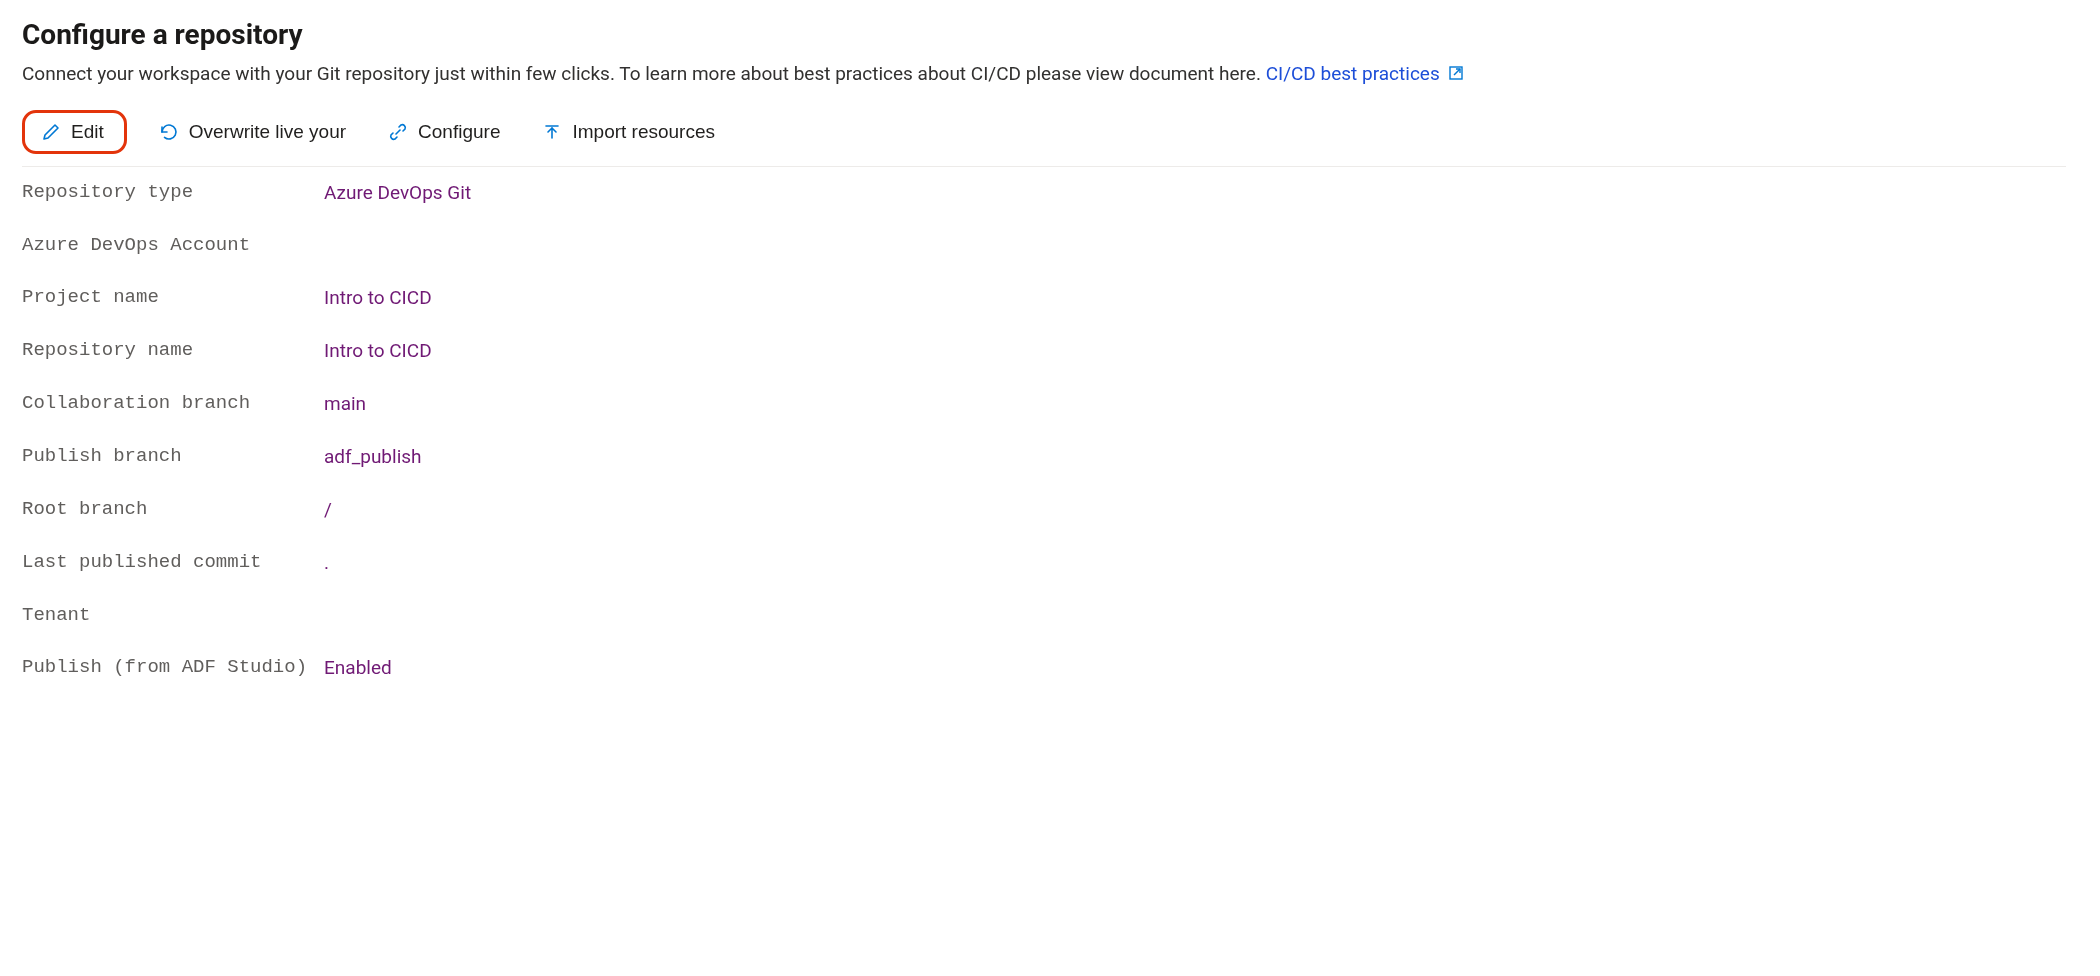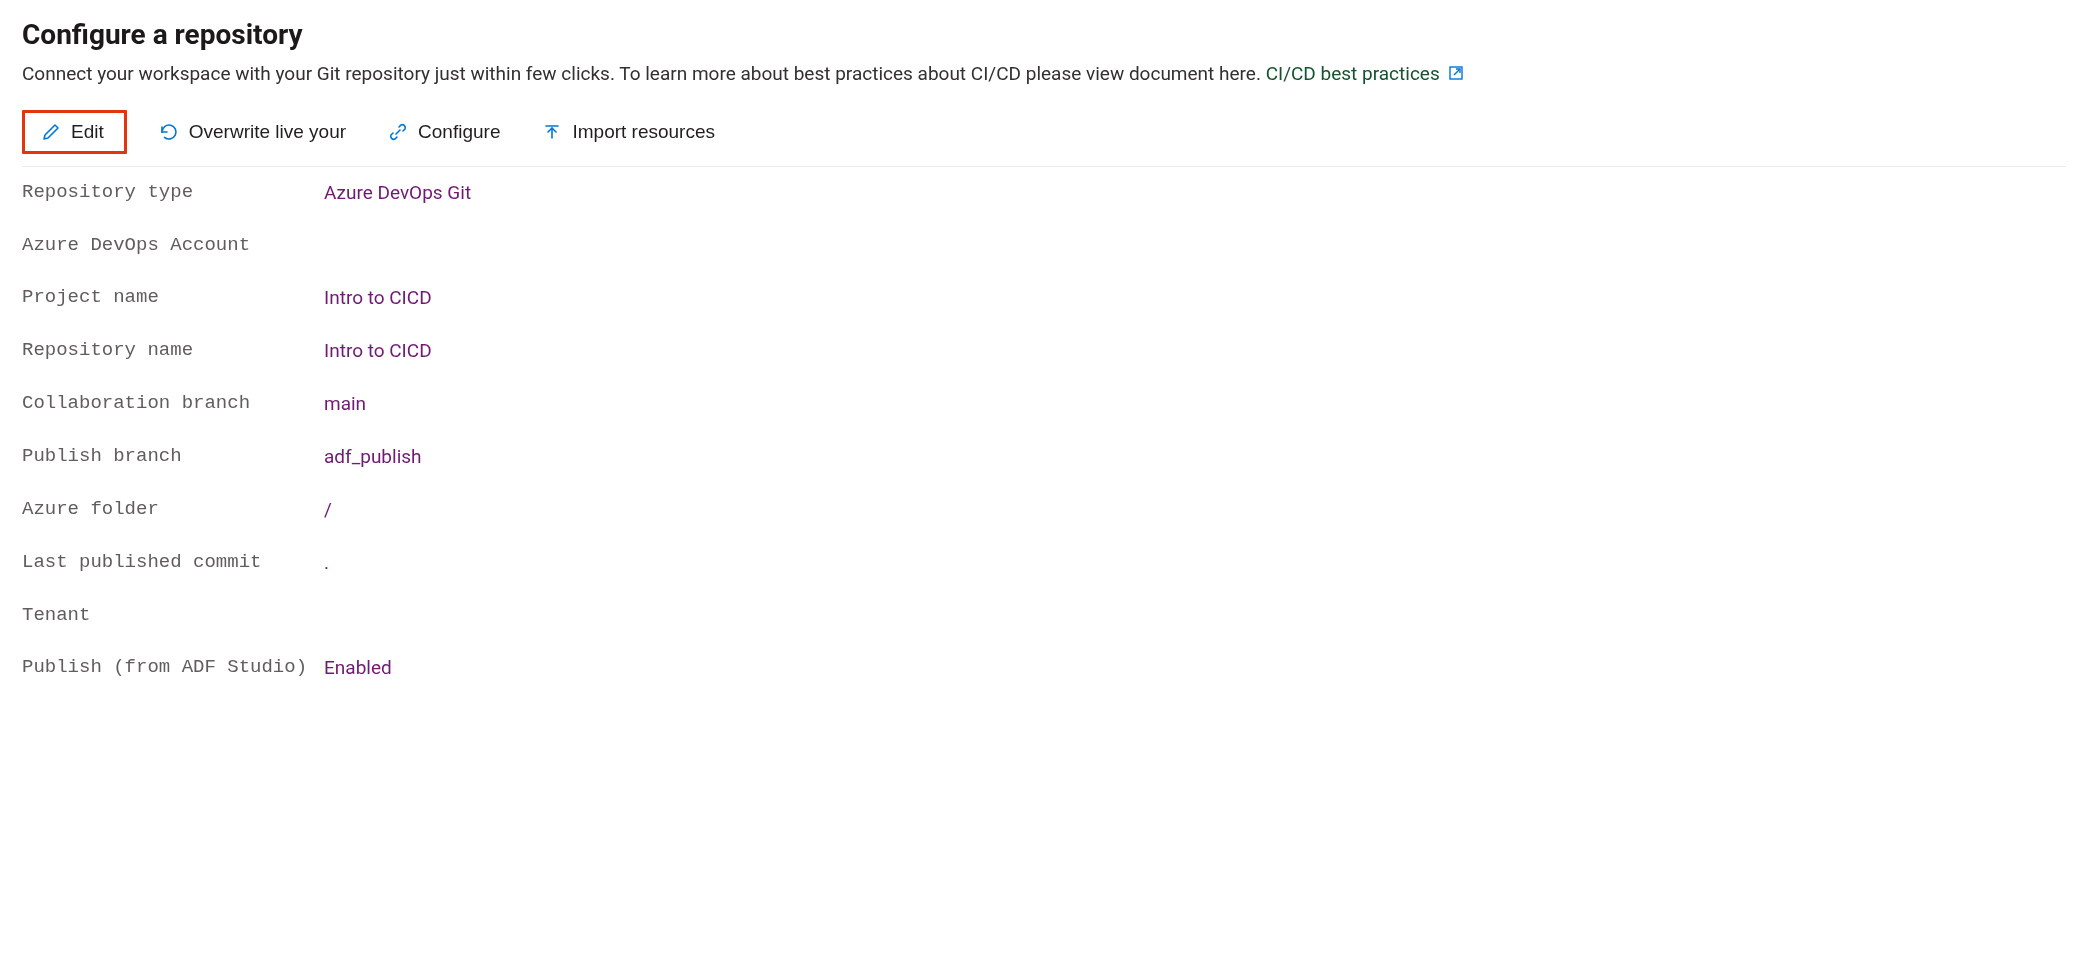--- a/index.html
+++ b/index.html
@@ -19,21 +19,21 @@
     margin: 0 0 10px 0;
     color: #1b1a19;
   }
   .subtitle {
     font-size: 19px;
     color: #323130;
     margin: 0 0 18px 0;
     line-height: 1.4;
   }
   .subtitle a.link {
-    color: #14532d;
+    color: #1d4ed8;
     text-decoration: none;
     cursor: pointer;
   }
   .ext-icon {
     width: 16px;
     height: 16px;
     display: inline-block;
     vertical-align: -1px;
     margin-left: 4px;
   }
@@ -58,21 +58,21 @@
   }
   .tb-btn .icon {
     display: inline-flex;
     width: 20px;
     height: 20px;
     color: #0078d4;
   }
   .tb-btn .icon svg { width: 100%; height: 100%; }
   .highlight-box {
     border: 3px solid #e3340b;
-    border-radius: 1px;
+    border-radius: 14px;
     padding: 2px 10px 2px 6px;
   }
   .details {
     display: grid;
     grid-template-columns: 300px 1fr;
     row-gap: 30px;
     column-gap: 2px;
     font-size: 19px;
     color: #323130;
     max-width: 1200px;
@@ -166,21 +166,21 @@
 
     <div class="label">Repository name</div>
     <div class="value">Intro to CICD</div>
 
     <div class="label">Collaboration branch</div>
     <div class="value">main</div>
 
     <div class="label">Publish branch</div>
     <div class="value">adf_publish</div>
 
-    <div class="label">Azure folder</div>
+    <div class="label">Root branch</div>
     <div class="value">/</div>
 
     <div class="label">Last published commit</div>
     <div class="value">.</div>
 
     <div class="label">Tenant</div>
     <div class="value"></div>
 
     <div class="label">Publish (from ADF Studio)</div>
     <div class="value">Enabled</div>

